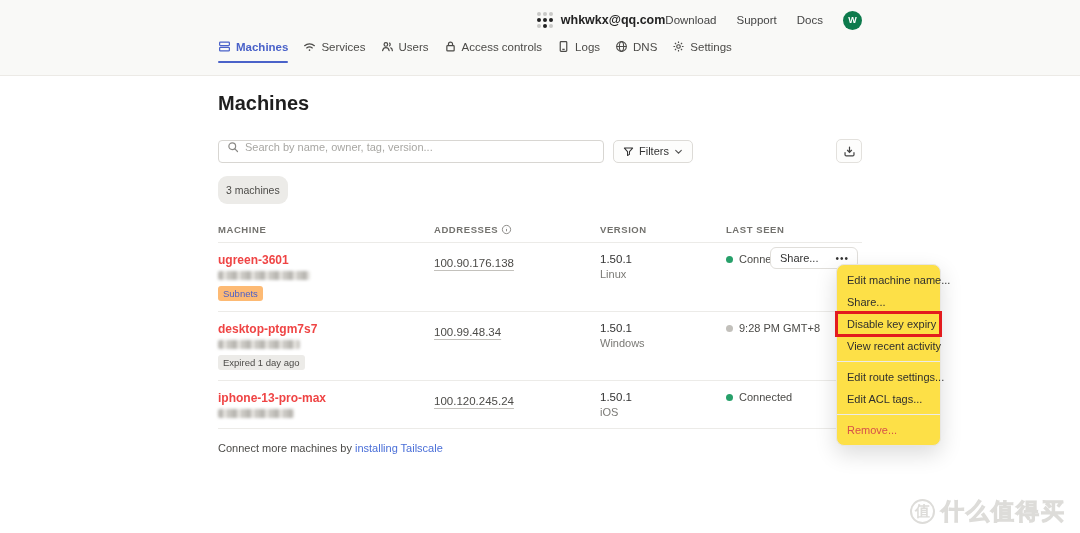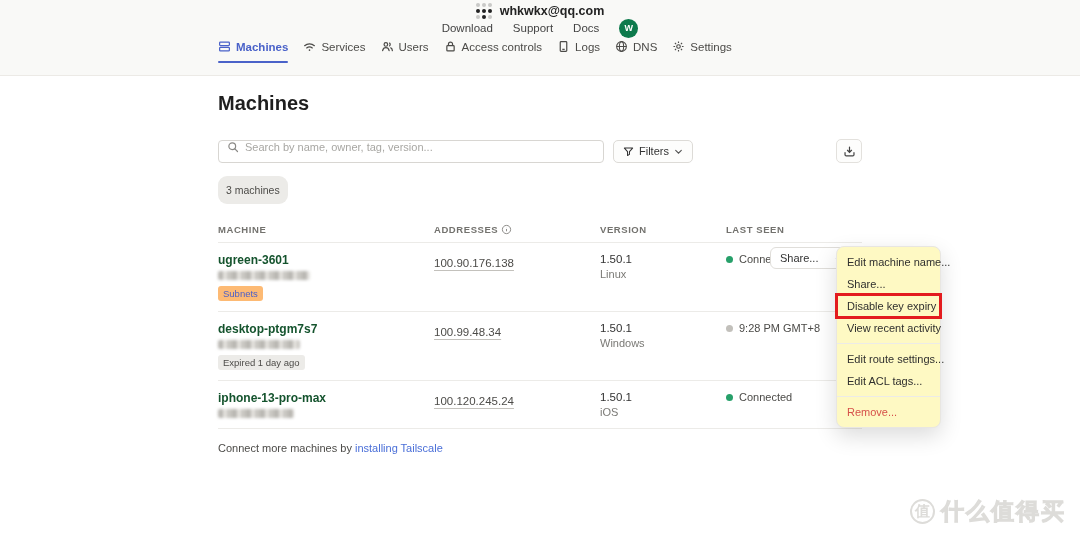--- a/index.html
+++ b/index.html
@@ -3,21 +3,21 @@
 <meta charset="utf-8">
 <style>
   * { margin:0; padding:0; box-sizing:border-box; }
   html,body { background:#fff; }
   body { font-family:"Liberation Sans","DejaVu Sans",sans-serif; }
   .page { position:relative; width:1080px; height:533px; background:#fff; overflow:hidden; }
 
   
   .header-band { background:#f9f9f7; border-bottom:1px solid #eceae6; height:76px; }
   .container { width:644px; margin:0 auto; }
-  .topbar { display:flex; align-items:center; justify-content:center; padding-top:10px; height:30px;flex-direction:column; }
+  .topbar { display:flex; align-items:center; justify-content:flex-end; padding-top:10px; height:30px; }
   .topbar-left { display:flex; align-items:center; gap:8px; }
   .logo-grid { display:grid; grid-template-columns:repeat(3,4px); grid-gap:2px; }
   .logo-grid i { width:4px; height:4px; border-radius:50%; background:#222; display:block; }
   .logo-grid i.f { opacity:.22; }
   .account-email { font-size:12.5px; font-weight:bold; color:#232323; }
   .topbar-right { display:flex; align-items:center; gap:20px; }
   .top-link { font-size:11.5px; color:#444; text-decoration:none; cursor:pointer; }
   .avatar { width:19px; height:19px; border-radius:50%; background:#0d7a4c; color:#fff; font-size:9px; font-weight:bold; display:flex; align-items:center; justify-content:center; }
 
   
@@ -37,42 +37,42 @@
   .filters-btn { margin-left:9px; display:flex; align-items:center; gap:5px; height:23px; padding:0 9px; border:1px solid #dddbd7; border-radius:5px; background:#fdfdfc; font-size:11px; color:#333; cursor:pointer; }
   .dl-btn { margin-left:auto; width:26px; height:24px; border:1px solid #e3e1dd; border-radius:5px; background:#fdfdfc; display:flex; align-items:center; justify-content:center; cursor:pointer; }
 
   .count-badge { display:inline-block; margin-top:13px; font-size:10.5px; color:#4c4b48; background:#ecebe8; border-radius:9px; padding:8px 8px; }
 
   
   .grid-row { display:grid; grid-template-columns:216px 166px 126px 1fr; align-items:start; }
   .thead { margin-top:20px; padding-bottom:7px; border-bottom:1px solid #ecebe8; }
   .th { font-size:9.5px; font-weight:bold; color:#73726e; letter-spacing:.06em; display:flex; align-items:center; gap:3px; }
   .row { border-bottom:1px solid #ecebe8; padding:10px 0; position:relative; }
-  .m-name { font-size:12px; font-weight:bold; color:#14532d; }
+  .m-name { font-size:12px; font-weight:bold; color:#ef4444; }
   .redacted { margin-top:4px; height:9px; border-radius:2px; filter:blur(1.6px);
     background:repeating-linear-gradient(90deg,#b9b7b2 0 5px,#e4e2de 5px 9px,#c8c6c1 9px 14px); }
   .chip { display:inline-block; margin-top:6px; font-size:9.5px; border-radius:3px; padding:2px 5px; }
   .chip.subnets { background:#fdba74; color:#4a5ec9; }
   .chip.expired { background:#ecebe8; color:#4c4b48; }
   .addr { font-size:11.5px; color:#4c4b48; text-decoration:underline; text-decoration-color:#c3c1bc; text-underline-offset:3px; cursor:pointer; }
   .ver { font-size:11.5px; color:#333; }
   .os { font-size:11px; color:#7a7975; margin-top:3px; }
   .seen { display:flex; align-items:center; gap:6px; font-size:11px; color:#4c4b48; }
   .dot { width:7px; height:7px; border-radius:50%; }
   .dot.on { background:#27a06a; }
   .dot.off { background:#c2c0bb; }
   .actions { position:absolute; right:4px; top:4px; display:flex; align-items:center; border:1px solid #e0deda; border-radius:6px; background:#fff; overflow:hidden; }
   .actions .a-share { font-size:11px; color:#333; padding:4px 9px; cursor:pointer; }
   .actions .a-more { font-size:10px; color:#333; letter-spacing:1px; padding:4px 8px; cursor:pointer; }
 
   .foot-note { margin-top:13px; font-size:11px; color:#4c4b48; }
   .foot-note a { color:#4a6fd8; text-decoration:none; cursor:pointer; }
 
   
-  .ctx-menu { position:absolute; left:836px; top:246px; width:105px; background:#fef9c3; border:1px solid #e8e6e2;
+  .ctx-menu { position:absolute; left:836px; top:264px; width:105px; background:#fde047; border:1px solid #e8e6e2;
     border-radius:8px; box-shadow:0 8px 22px rgba(0,0,0,.14); padding:4px 0; z-index:5; }
   .ctx-item { font-size:11px; color:#2f2f2e; padding:5px 10px; cursor:pointer; white-space:nowrap; }
   .ctx-item.danger { color:#d6504a; }
   .ctx-item.annotated { outline:3px solid #e31b1e; outline-offset:-1px; }
   .ctx-div { height:1px; background:#ecebe8; margin:4px 0; }
 
   
   .watermark { position:absolute; right:14px; bottom:6px; display:flex; align-items:center; gap:6px; color:#dddcd9; }
   .wm-circle { width:25px; height:25px; border:2px solid #dddcd9; border-radius:50%; display:flex; align-items:center; justify-content:center; font-size:15px; font-weight:bold; }
   .wm-text { font-size:23px; letter-spacing:2px; -webkit-text-stroke:1px #dddcd9; color:transparent; font-weight:bold; }

